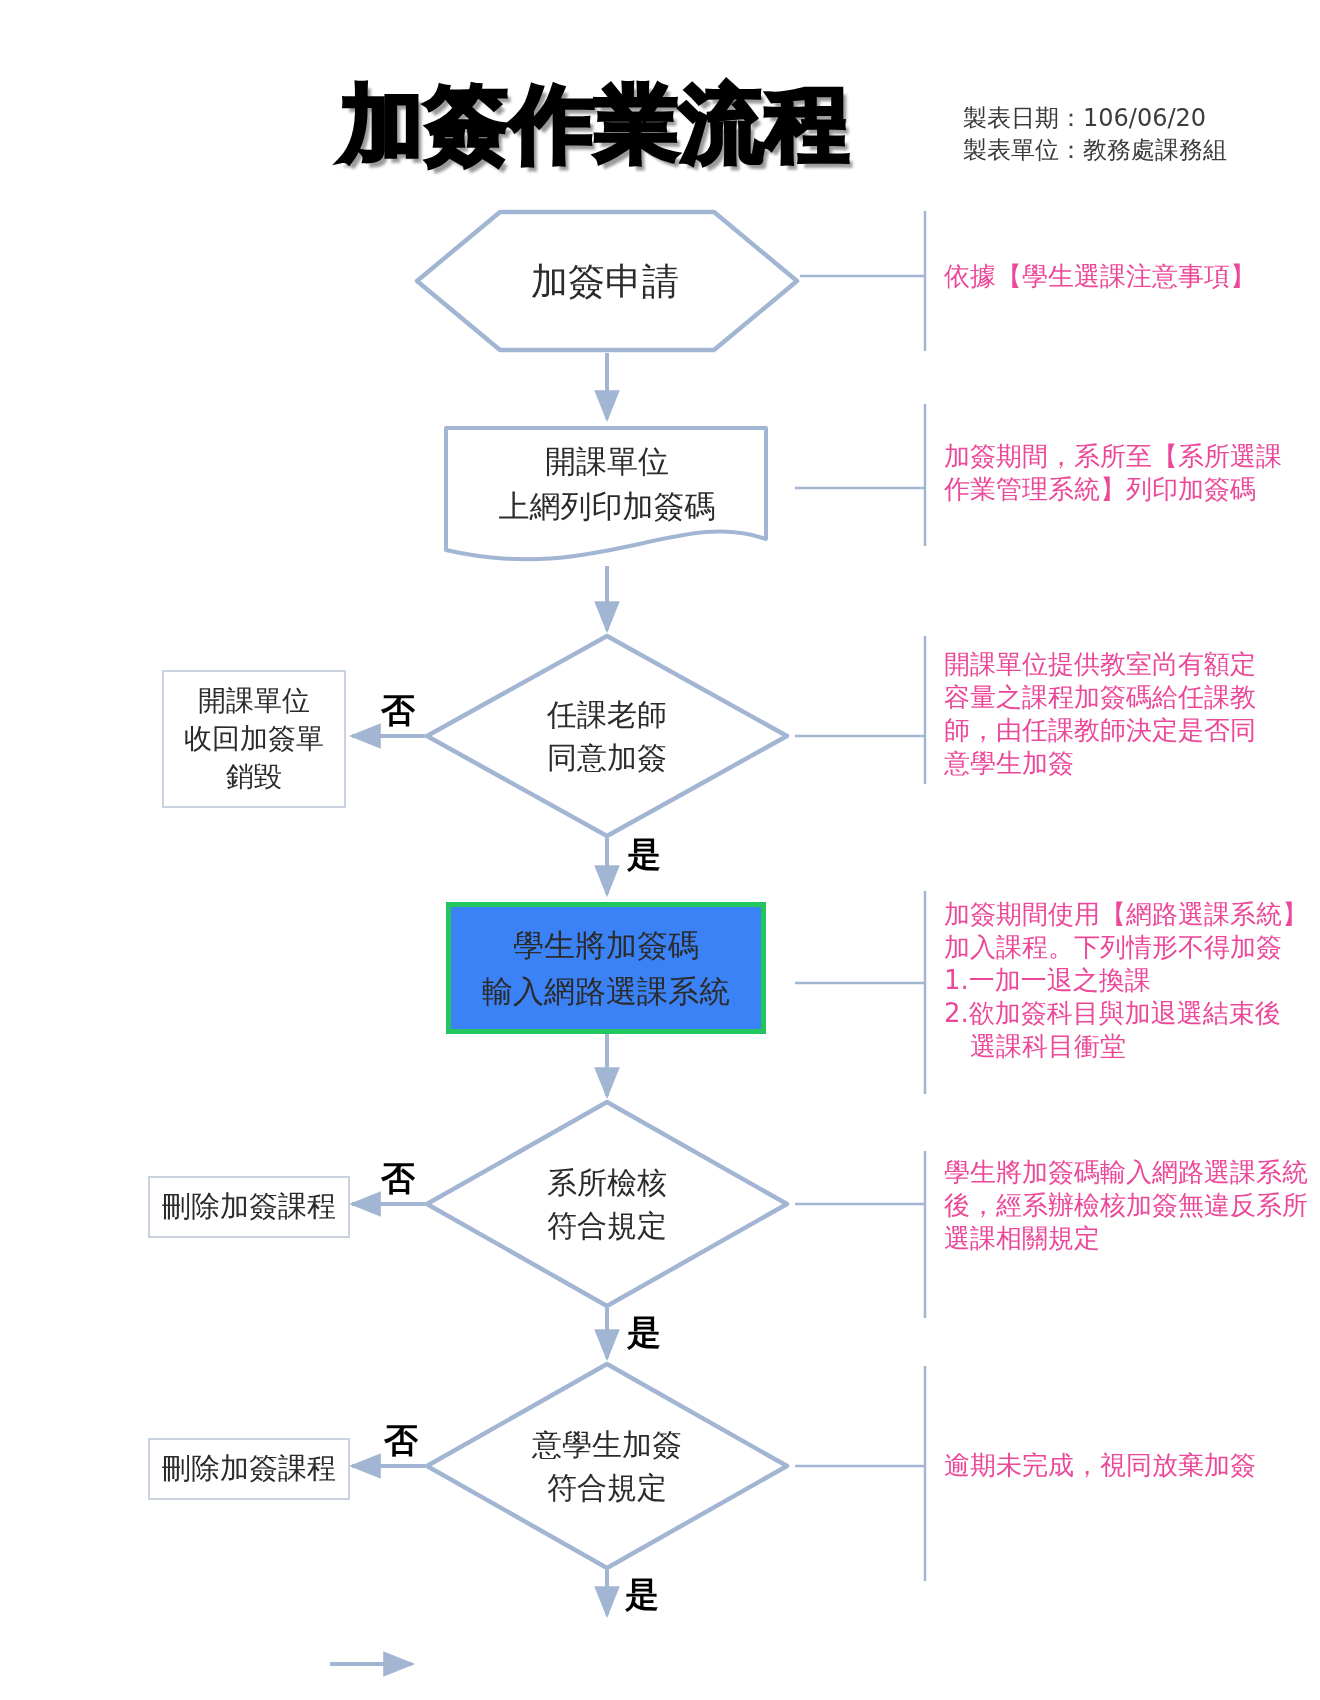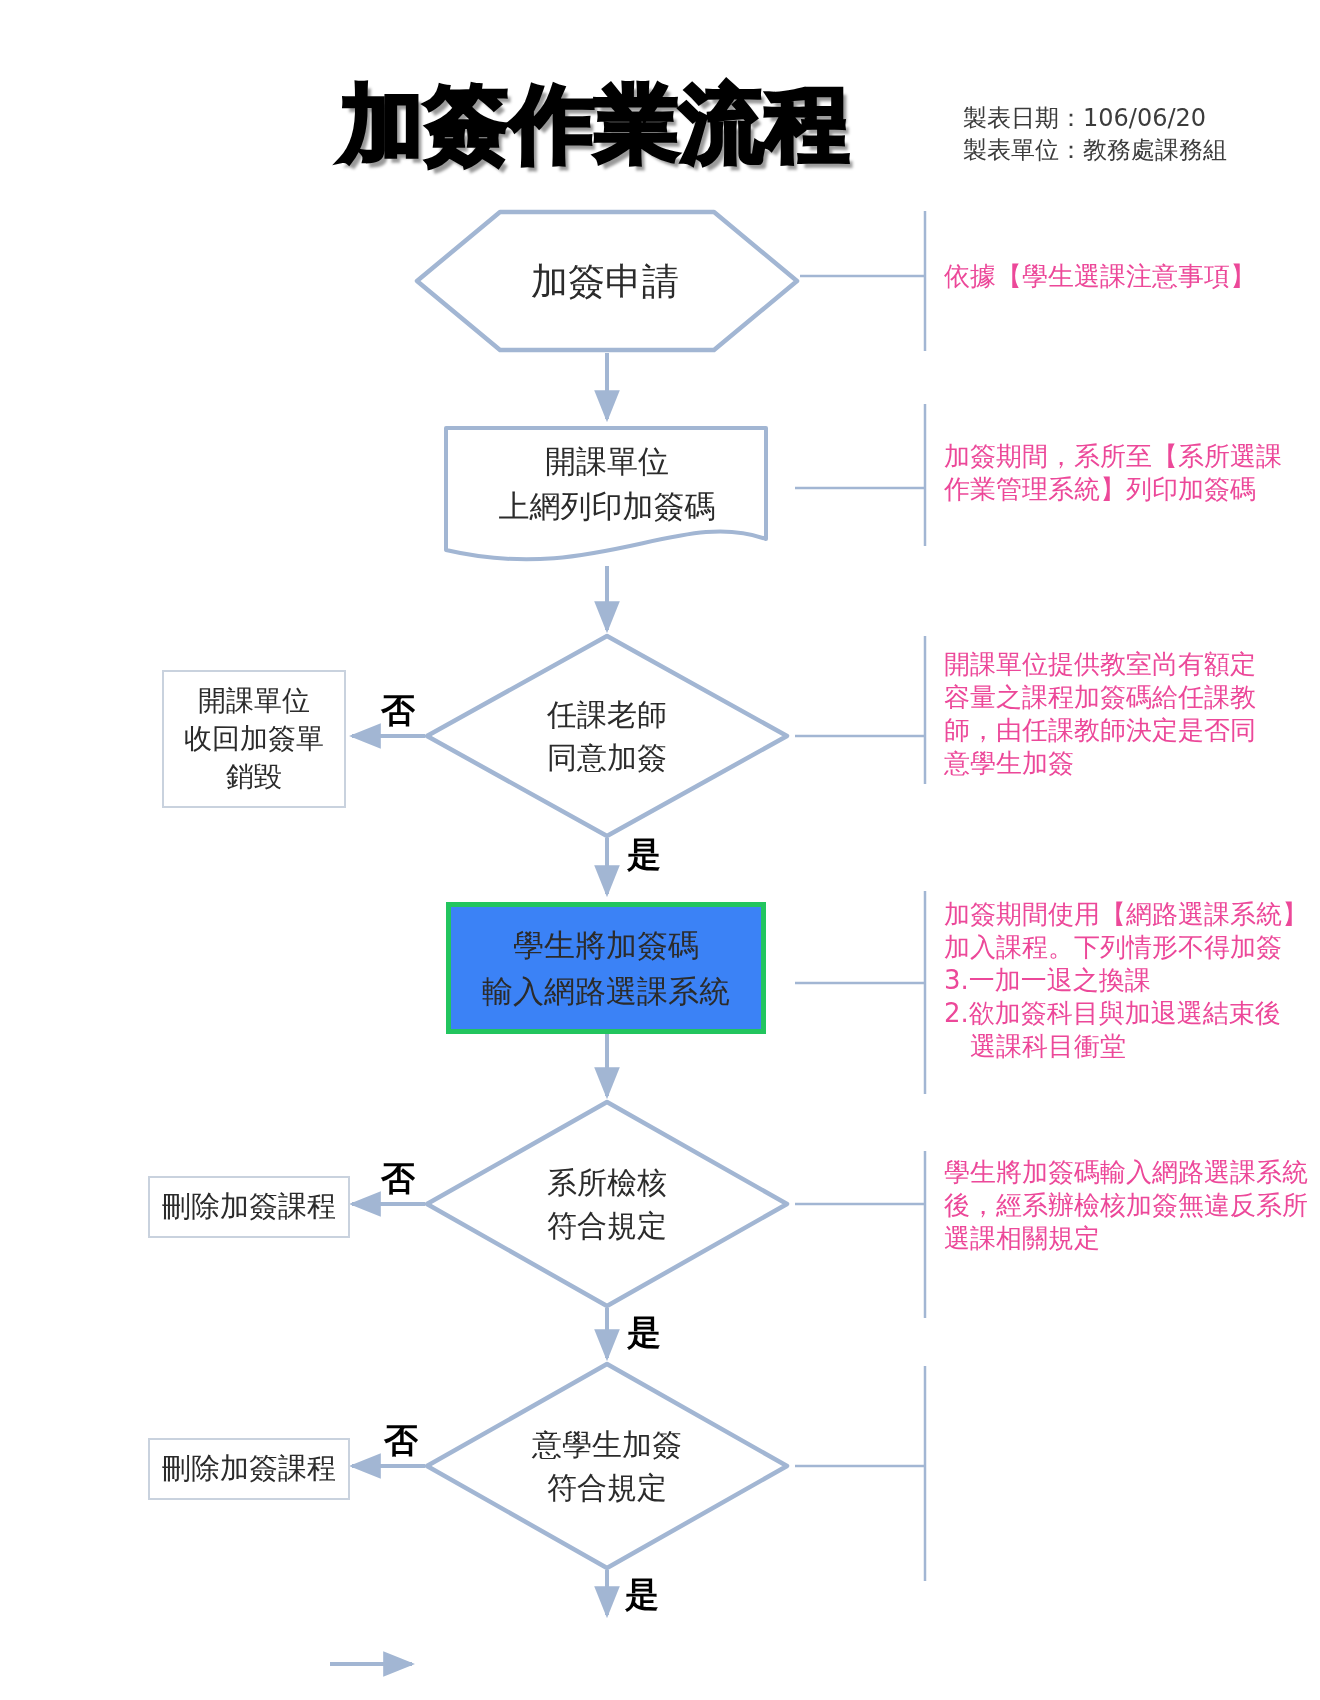--- a/index.html
+++ b/index.html
@@ -154,20 +154,21 @@
 
   <div class="ann ann1">依據【學生選課注意事項】</div>
   <div class="ann ann2">加簽期間，系所至【系所選課
 作業管理系統】列印加簽碼</div>
   <div class="ann ann3">開課單位提供教室尚有額定
 容量之課程加簽碼給任課教
 師，由任課教師決定是否同
 意學生加簽</div>
   <div class="ann ann4">加簽期間使用【網路選課系統】
 加入課程。下列情形不得加簽
-3.一加一退之換課
+1.一加一退之換課
 2.欲加簽科目與加退選結束後
 　選課科目衝堂</div>
   <div class="ann ann5">學生將加簽碼輸入網路選課系統
 後，經系辦檢核加簽無違反系所
 選課相關規定</div>
+  <div class="ann ann6">逾期未完成，視同放棄加簽</div>
 
 </div>
 
 </body></html>

